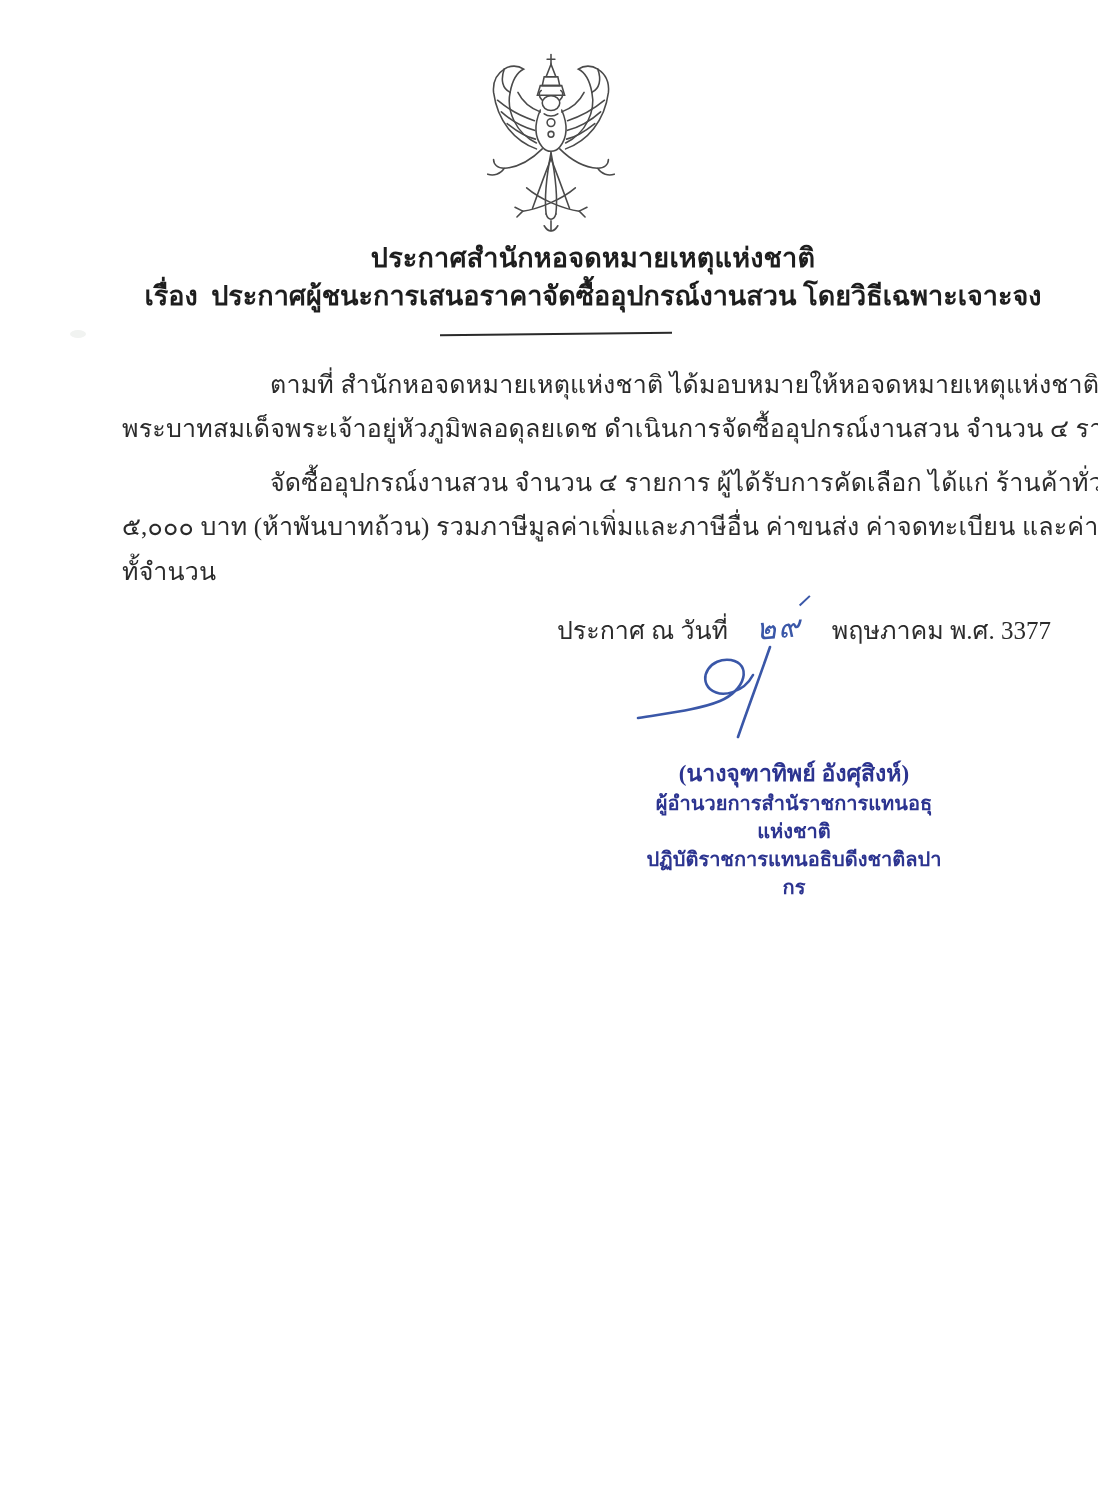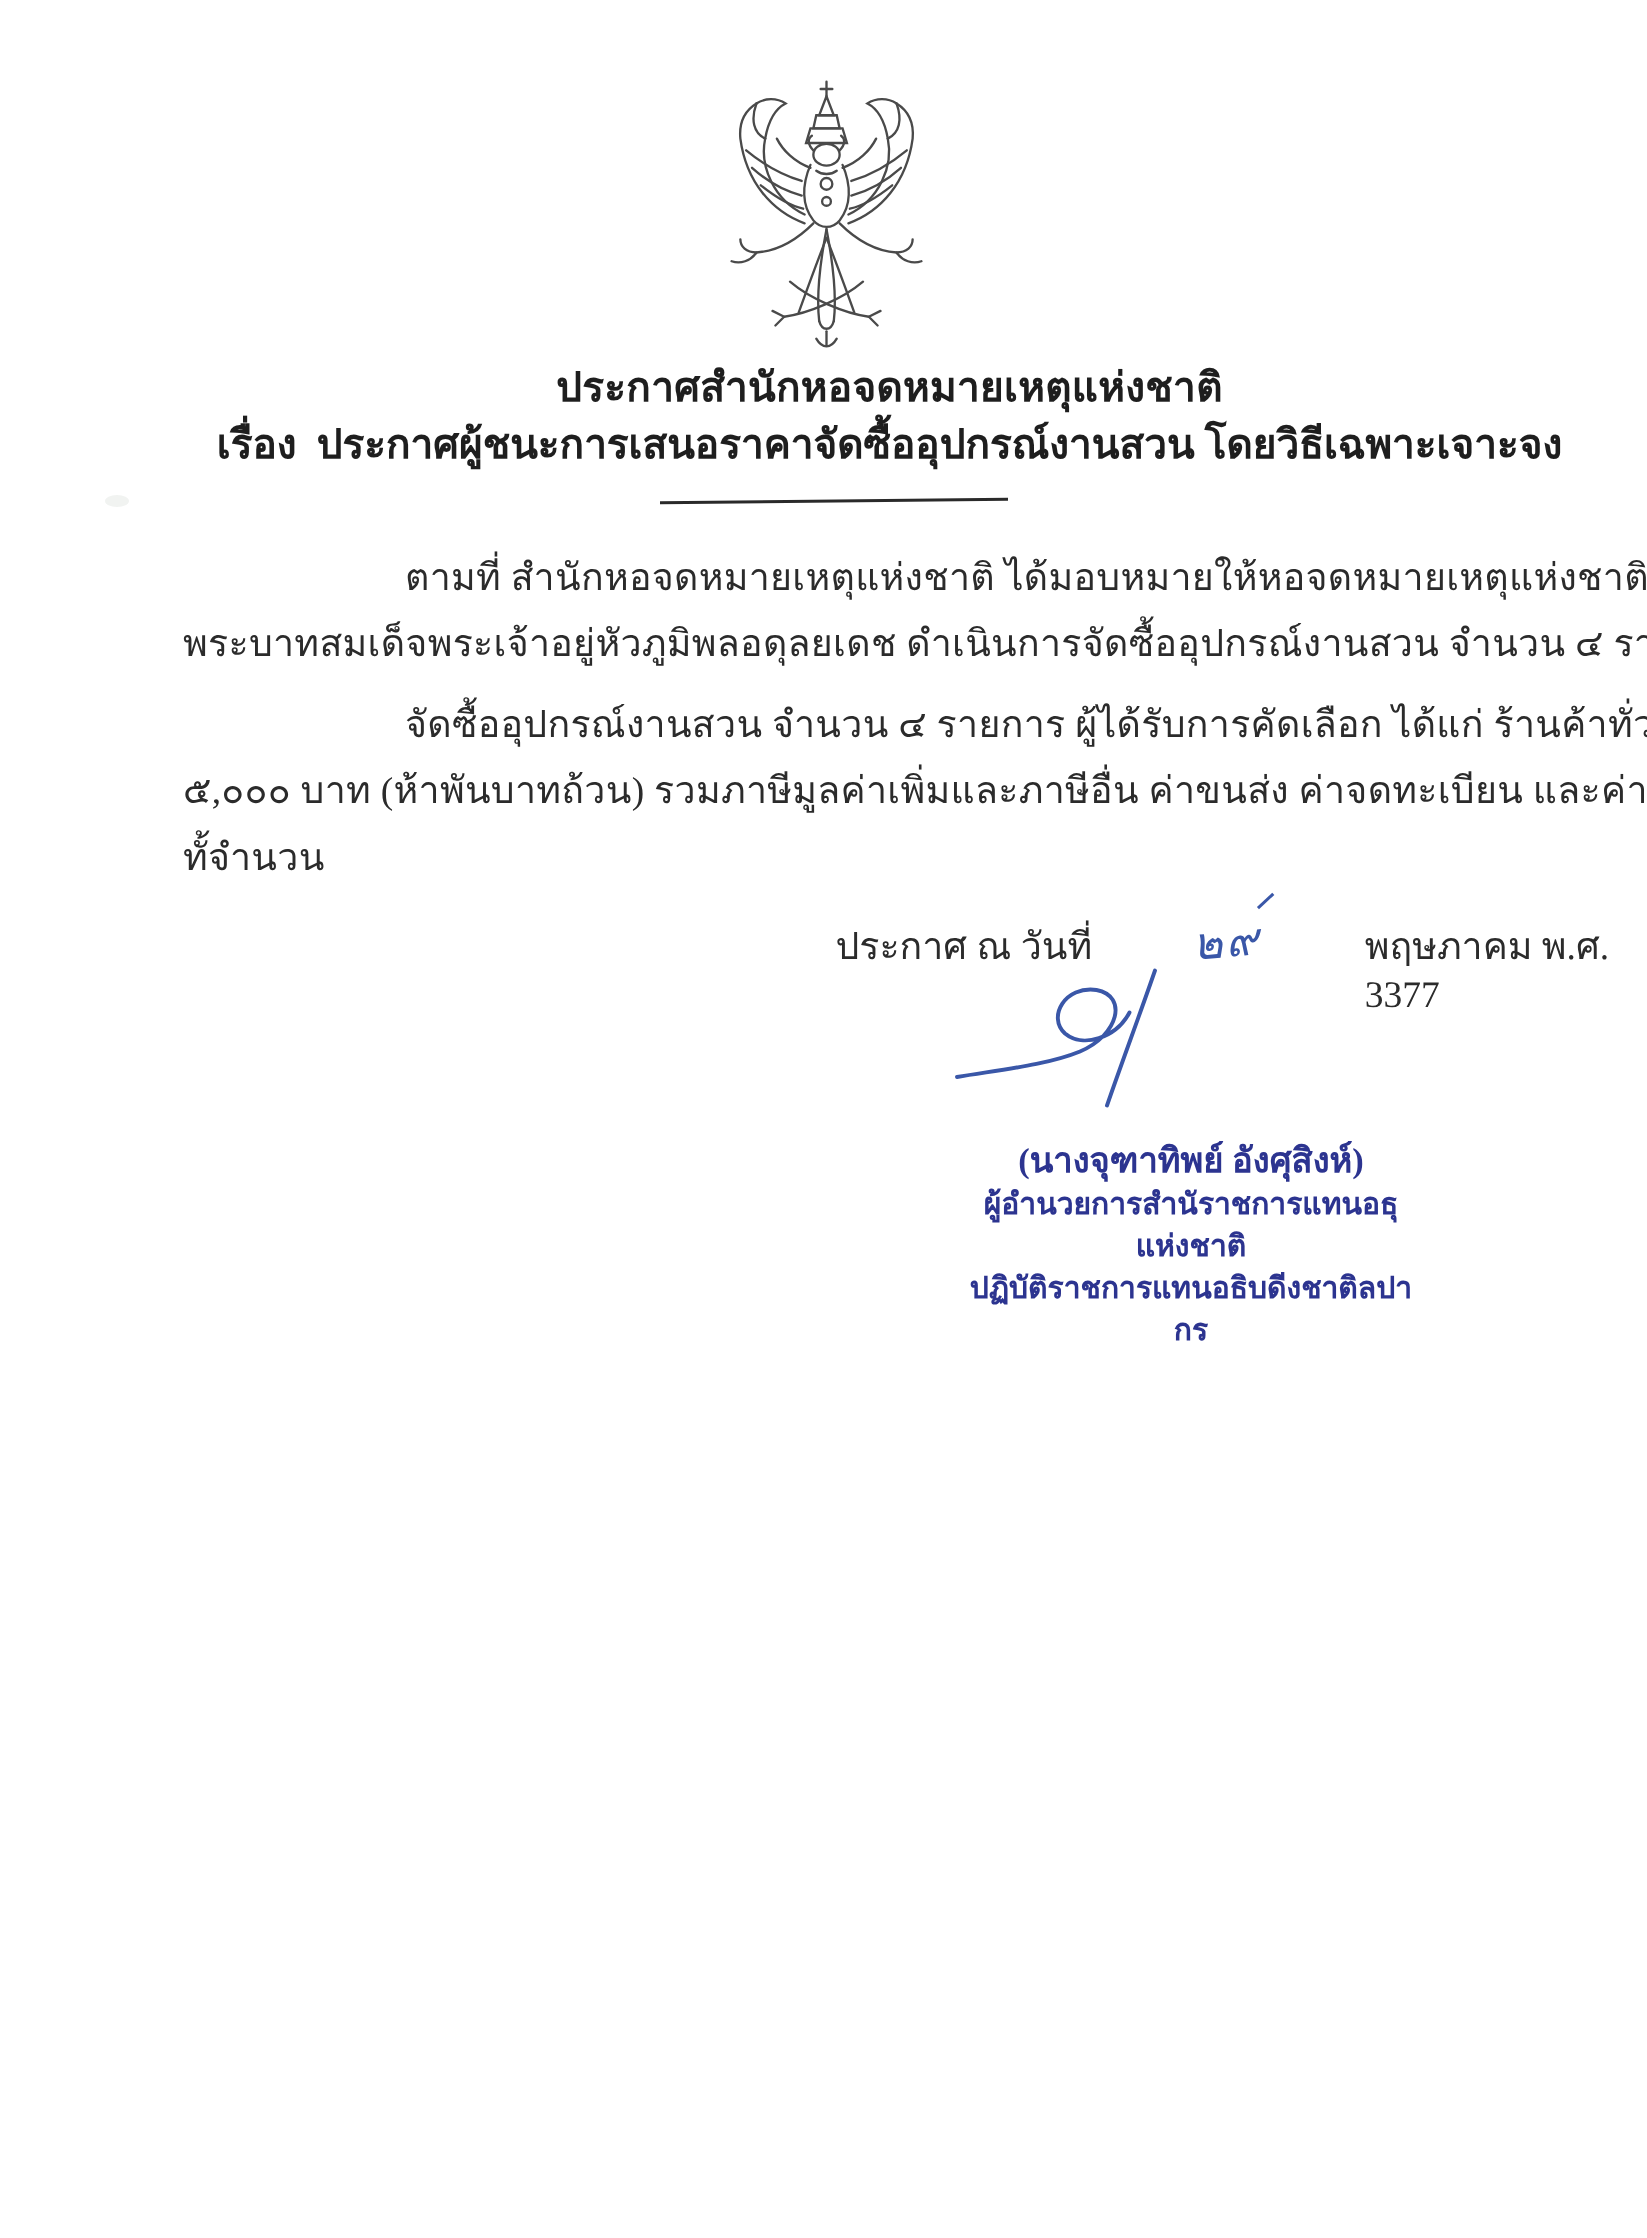--- a/index.html
+++ b/index.html
@@ -26,21 +26,21 @@
   }
   .bodyline{font-size:25px;color:#2b2b2b;white-space:pre;letter-spacing:.2px;}
   .p1l1{top:364px;left:270px;}
   .p1l2{top:408px;left:122px;}
   .p2l1{top:462px;left:270px;}
   .p2l2{top:506px;left:122px;}
   .p2l3{top:551px;left:122px;}
   .dateline{
     top:610px;left:557px;
     display:flex;align-items:flex-start;
-    font-size:25px;color:#2b2b2b;gap:39px;
+    font-size:25px;color:#2b2b2b;
   }
   .dateline .prefix{white-space:pre;}
   .handwritten-day{
     margin:0 30px 0 28px;
     position:relative;top:-6px;
     font-size:30px;color:#3a57a8;
     transform:rotate(-5deg);
     font-style:italic;
     letter-spacing:2px;
   }

